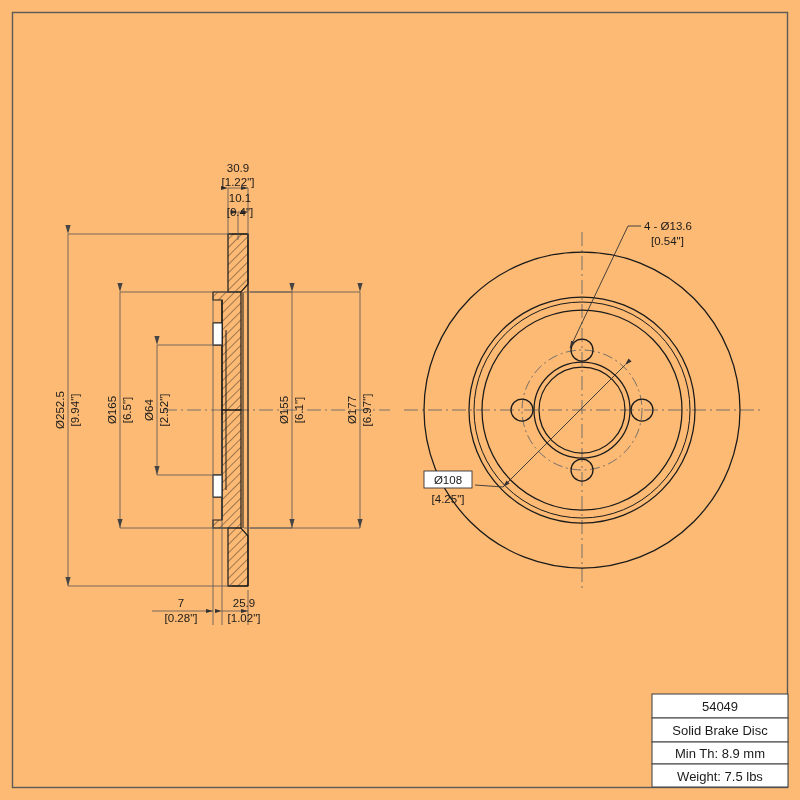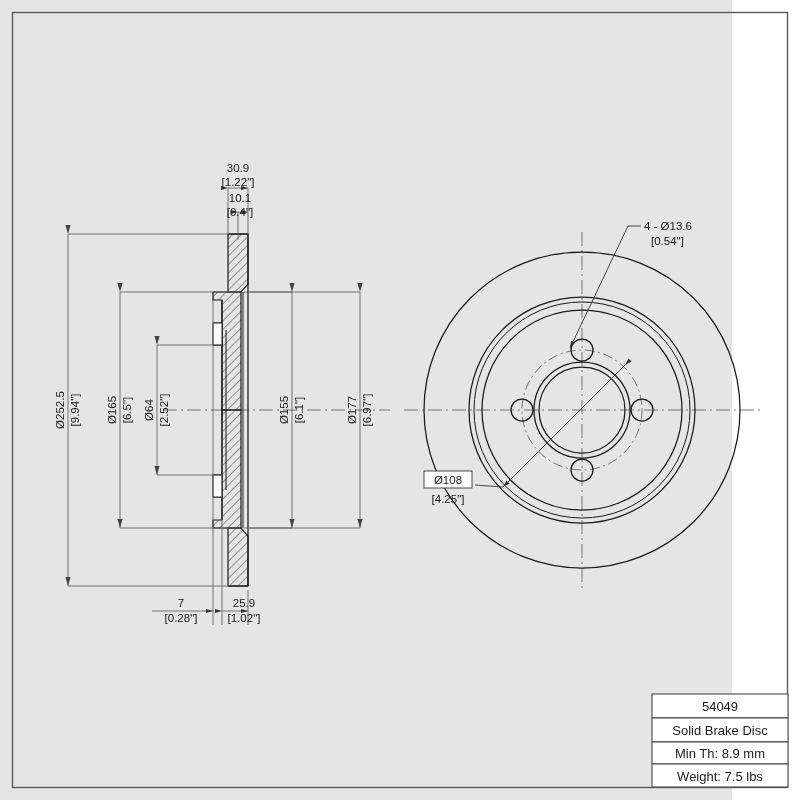--- a/index.html
+++ b/index.html
@@ -9,23 +9,23 @@
     background: #ffffff;
   }
   body {
     width: 800px;
     height: 800px;
     font-family: "Liberation Sans", sans-serif;
     overflow: hidden;
   }
   #drawing-root {
     position: relative;
-    width: 732px;
+    width: 800px;
     height: 800px;
-    background: #e5e5e5;
+    background: #fdba74;
   }
   #drawing-svg {
     position: absolute;
     left: 0;
     top: 0;
     width: 800px;
     height: 800px;
   }
   .dim-text {
     font-family: "Liberation Sans", sans-serif;

